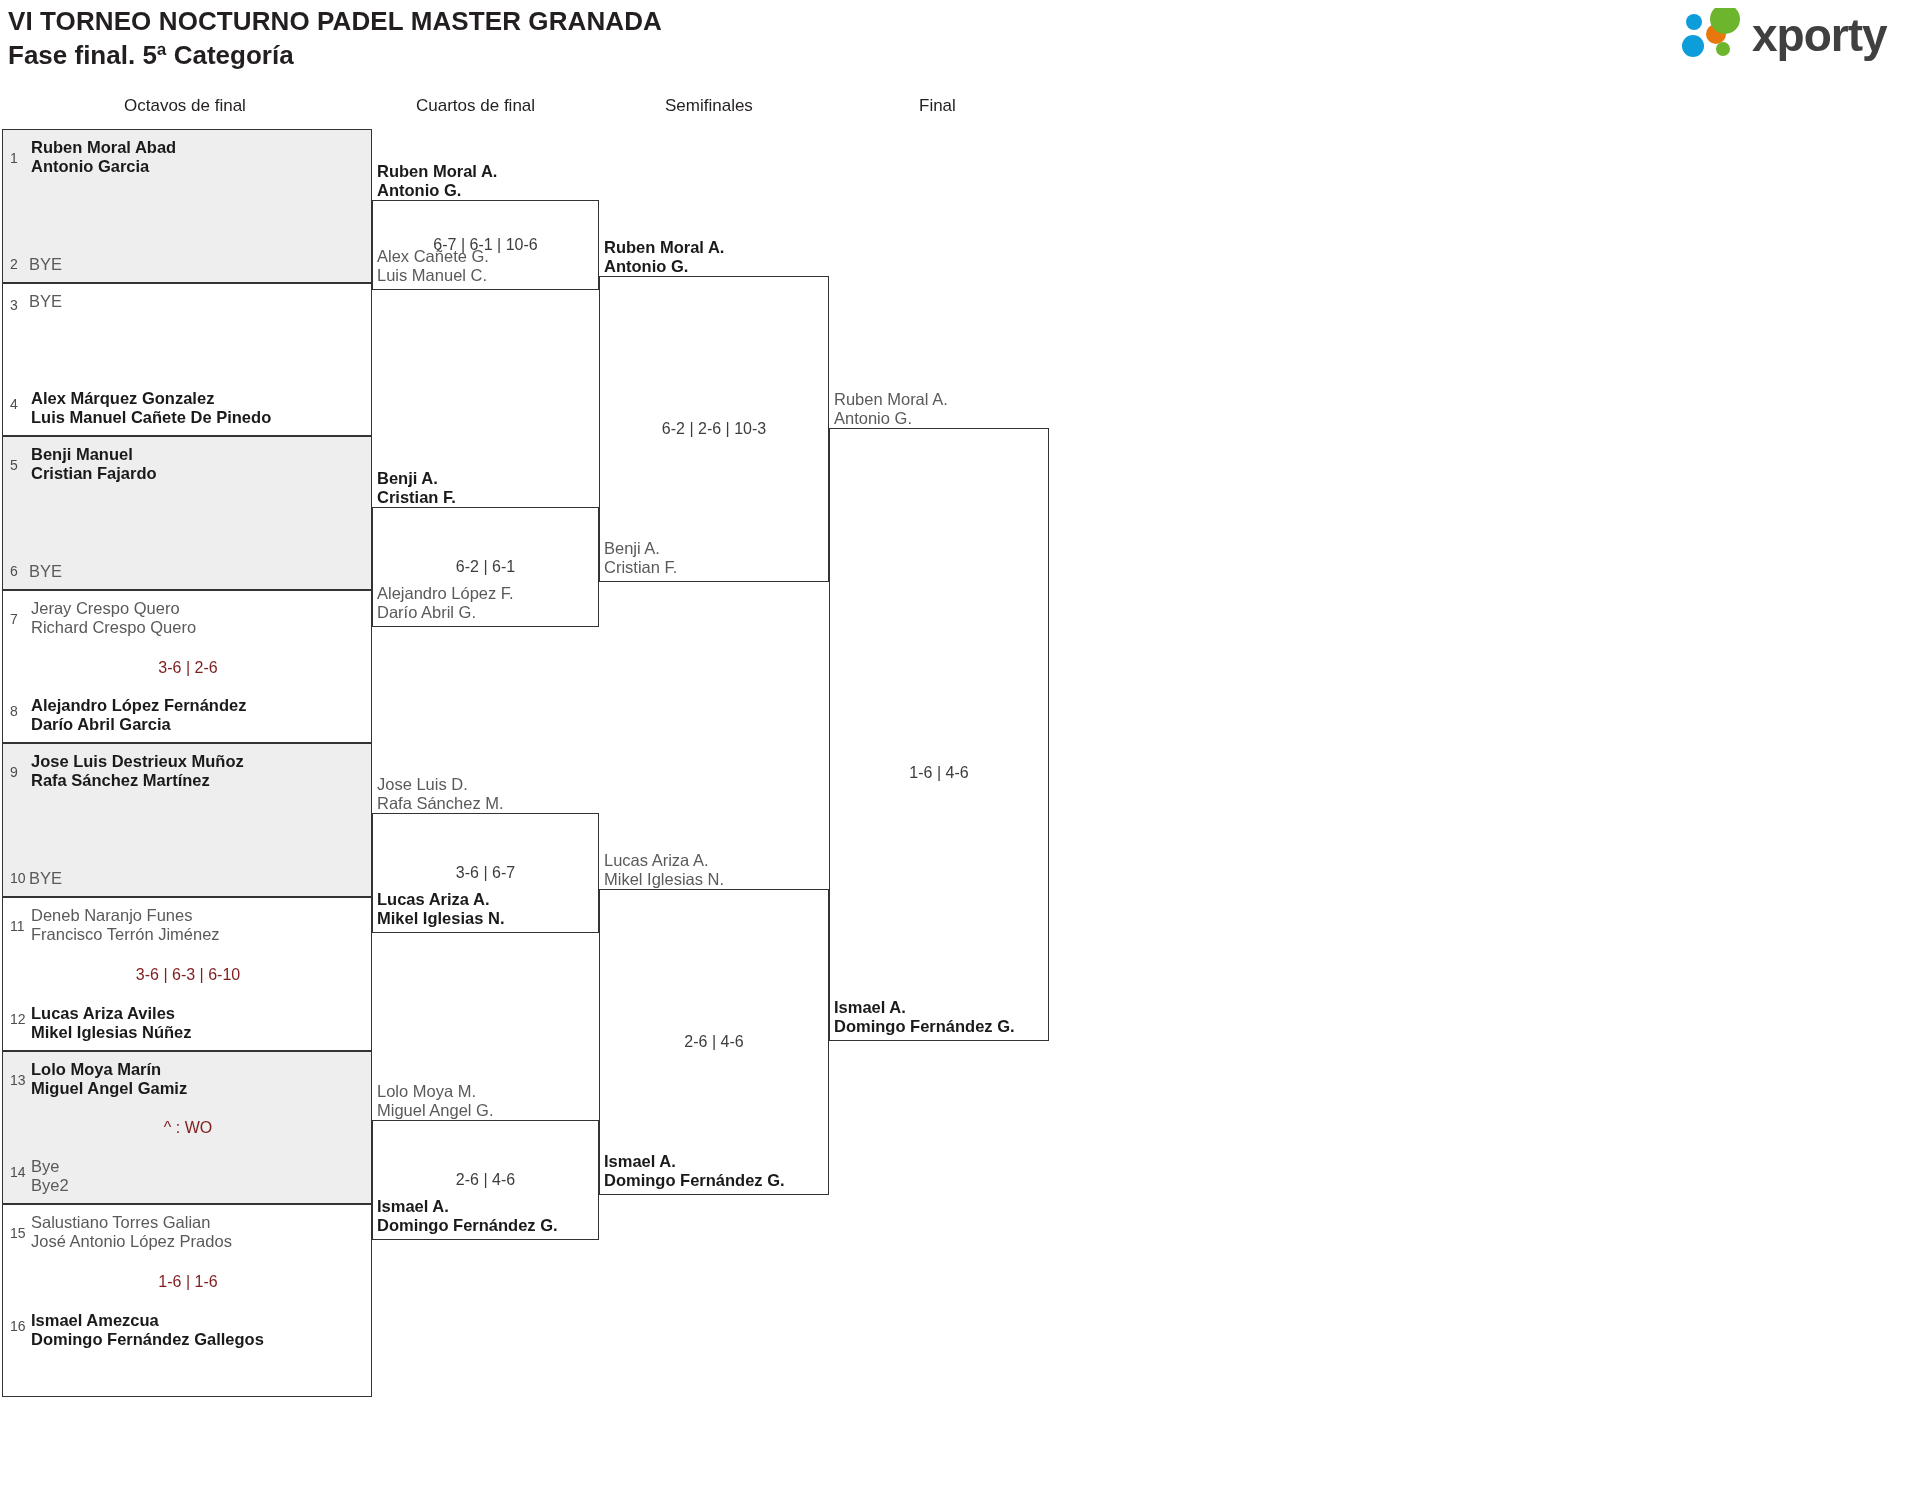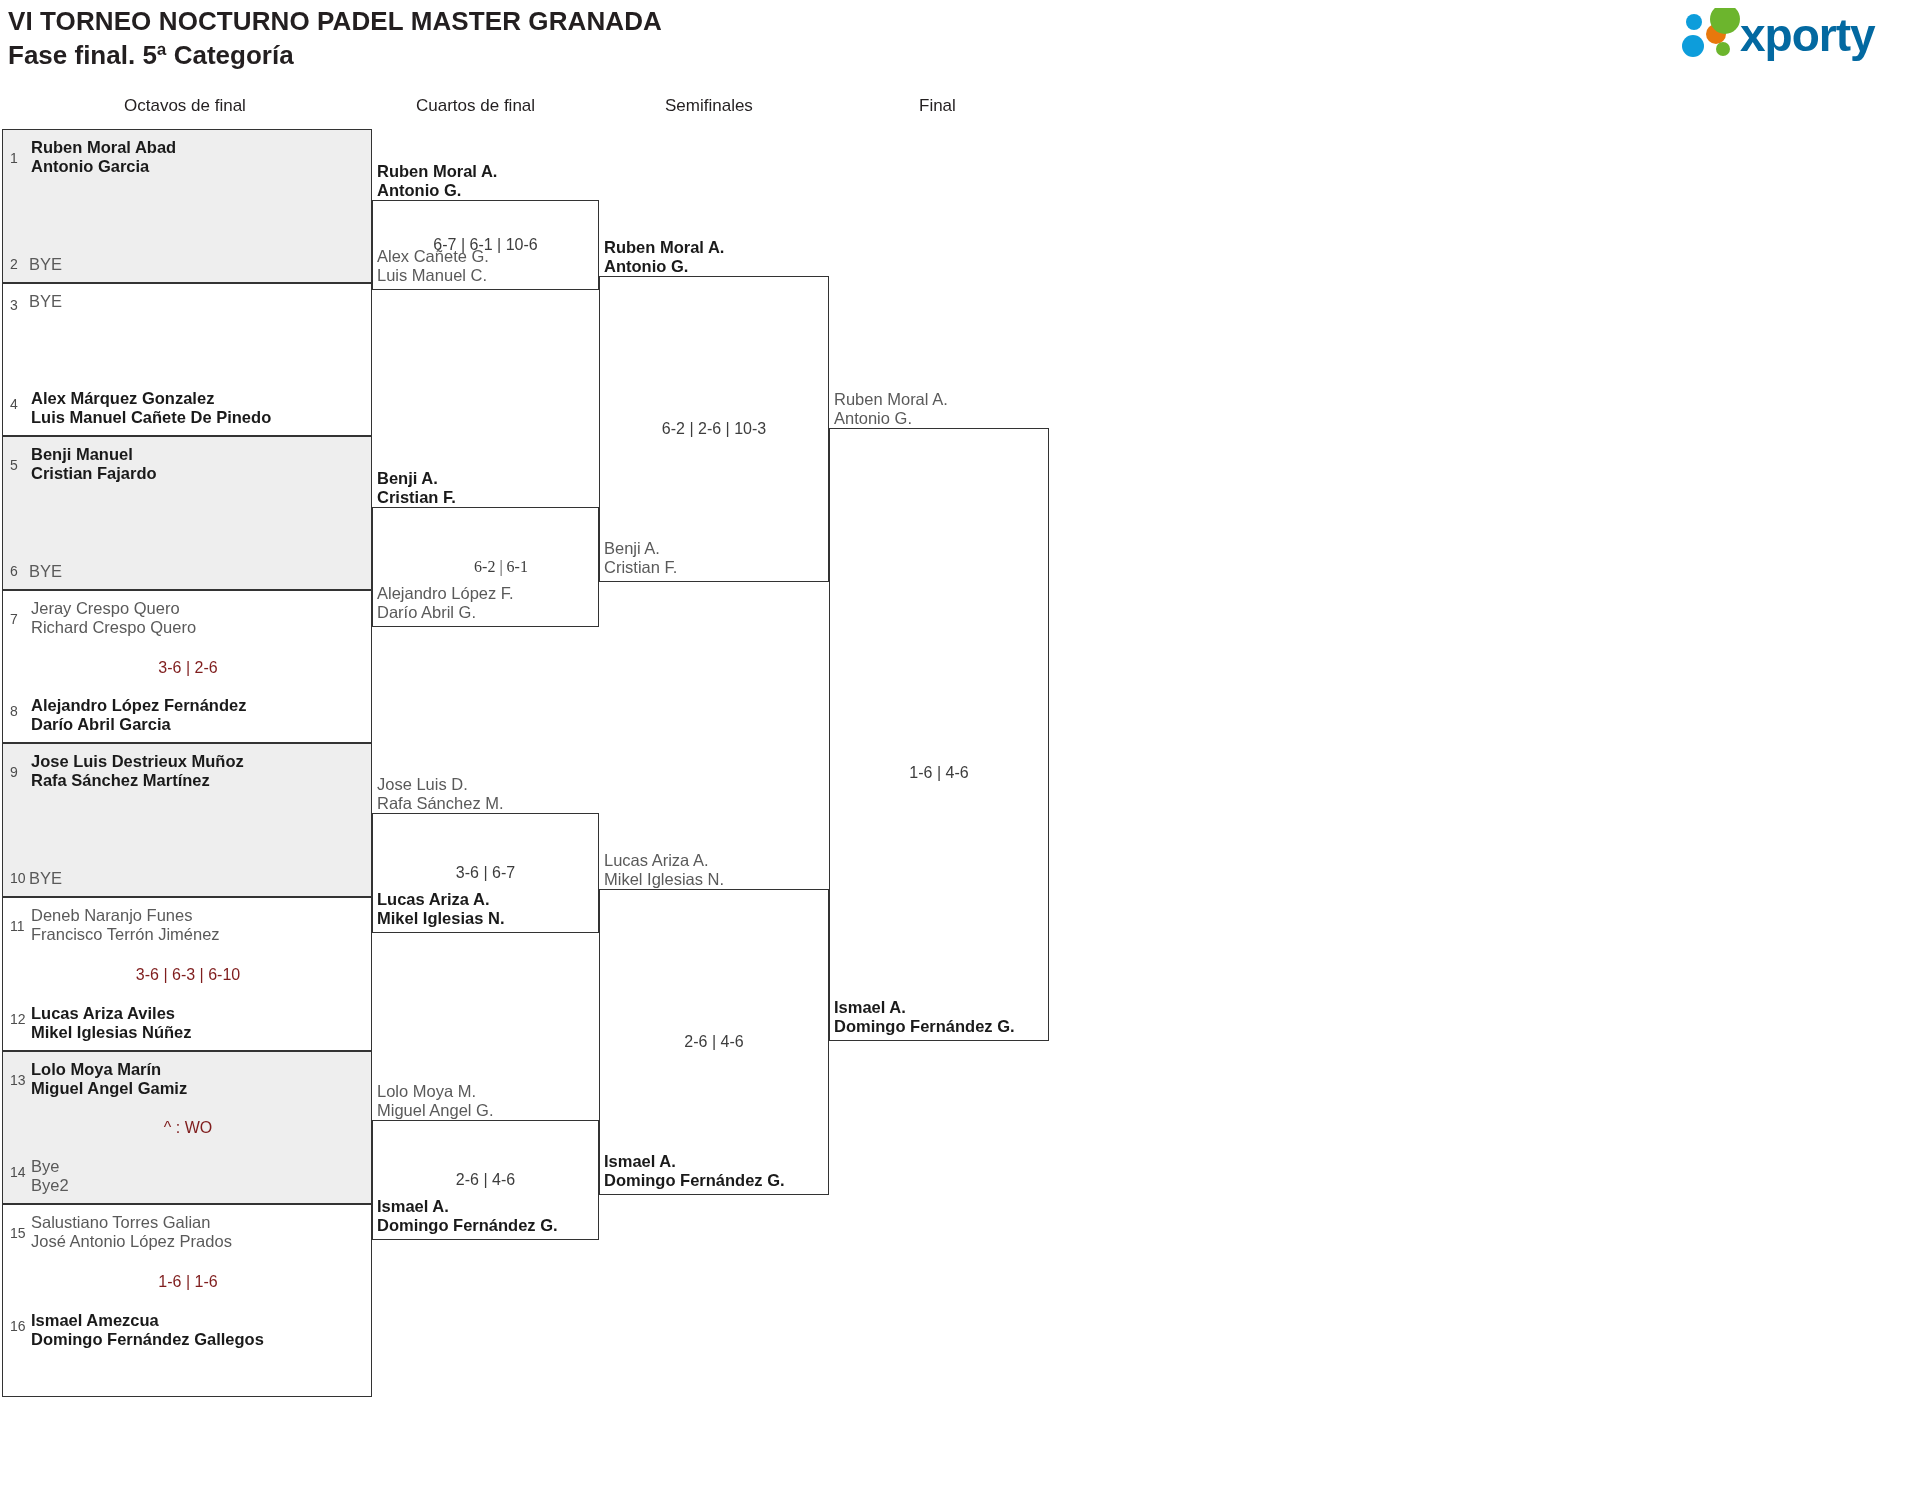--- a/index.html
+++ b/index.html
@@ -36,24 +36,24 @@
   }
 
   
   #brand-logo {
     position: absolute;
     right: 18px; top: 8px;
     width: 222px; height: 54px;
   }
   #brand-logo .wordmark {
     position: absolute;
-    left: 60px; top: 2px;
+    left: 72px; top: 2px;
     font-size: 46px;
     font-weight: bold;
-    color: #0369a1;
+    color: #404040;
     letter-spacing: -1px;
     line-height: 50px;
   }
 
   
   .round-header {
     position: absolute;
     top: 96px;
     font-size: 17px;
     color: #231f20;
@@ -221,21 +221,21 @@
         <div class="r1-team winner" style="top: 105.6px;">Ismael Amezcua</div>
         <div class="r1-team winner" style="top: 124.6px;">Domingo Fernández Gallegos</div>
       </div>
       <div class="mbox" style="left: 372px; top: 200px; width: 227px; height: 90px;"></div>
       <div class="mbox-score" style="left: 372px; top: 236px; width: 227px;">6-7 | 6-1 | 10-6</div>
       <div class="mteam winner" style="left: 377px; top: 162px;">Ruben Moral A.</div>
       <div class="mteam winner" style="left: 377px; top: 181px;">Antonio G.</div>
       <div class="mteam loser" style="left: 377px; top: 247px;">Alex Cañete G.</div>
       <div class="mteam loser" style="left: 377px; top: 266px;">Luis Manuel C.</div>
       <div class="mbox" style="left: 372px; top: 507px; width: 227px; height: 120px;"></div>
-      <div class="mbox-score" style="left: 372px; top: 558px; width: 258px; font-family: Liberation Serif, serif;">6-2 | 6-1</div>
+      <div class="mbox-score" style="left: 372px; top: 558px; width: 227px;">6-2 | 6-1</div>
       <div class="mteam winner" style="left: 377px; top: 469px;">Benji A.</div>
       <div class="mteam winner" style="left: 377px; top: 488px;">Cristian F.</div>
       <div class="mteam loser" style="left: 377px; top: 584px;">Alejandro López F.</div>
       <div class="mteam loser" style="left: 377px; top: 603px;">Darío Abril G.</div>
       <div class="mbox" style="left: 372px; top: 813px; width: 227px; height: 120px;"></div>
       <div class="mbox-score" style="left: 372px; top: 864px; width: 227px;">3-6 | 6-7</div>
       <div class="mteam loser" style="left: 377px; top: 775px;">Jose Luis D.</div>
       <div class="mteam loser" style="left: 377px; top: 794px;">Rafa Sánchez M.</div>
       <div class="mteam winner" style="left: 377px; top: 890px;">Lucas Ariza A.</div>
       <div class="mteam winner" style="left: 377px; top: 909px;">Mikel Iglesias N.</div>

